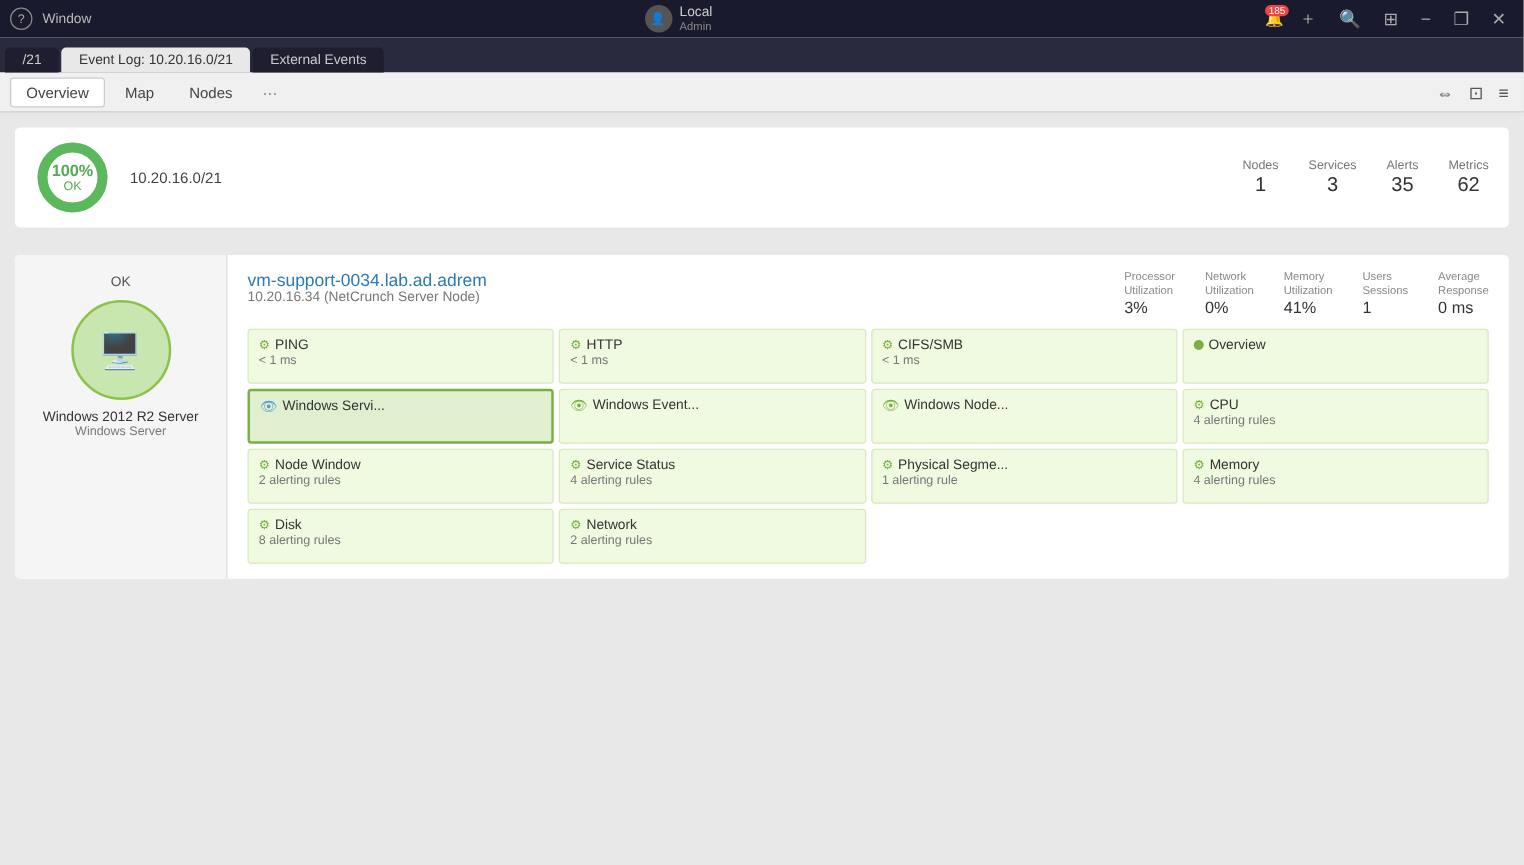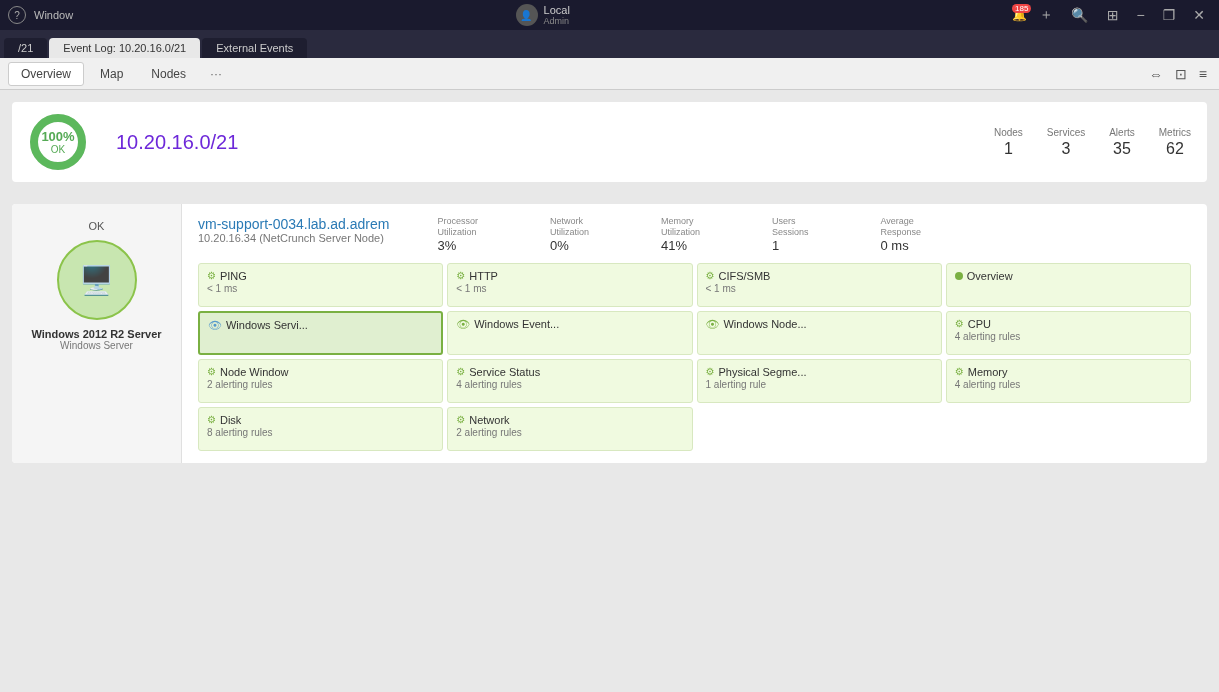--- a/index.html
+++ b/index.html
@@ -93,21 +93,21 @@
       left: 50%;
       transform: translate(-50%, -50%);
       text-align: center;
       font-size: 11px;
       font-weight: bold;
       color: #5a5;
     }
     .donut-text .pct { font-size: 13px; font-weight: bold; }
     .donut-text .ok { font-size: 10px; font-weight: normal; }
     .status-info { flex: 1; }
-    .network-title { font-size: 20px; font-weight: 500; color: #6d28d9; margin-left: 12px; }
+    .network-title { font-size: 12px; font-weight: 500; color: #404040; }
     .status-ok { font-size: 12px; color: #555; margin-top: 2px; }
     .metrics-row {
       display: flex;
       gap: 24px;
       margin-left: auto;
       text-align: center;
     }
     .metric-item { text-align: center; }
     .metric-label { font-size: 10px; color: #777; }
     .metric-value { font-size: 16px; font-weight: 500; color: #333; margin-top: 2px; }
@@ -141,30 +141,30 @@
       height: 80px;
       border-radius: 50%;
       background: #c8e6b0;
       display: flex;
       align-items: center;
       justify-content: center;
       margin-bottom: 8px;
       border: 2px solid #8bc34a;
     }
     .server-icon { font-size: 28px; }
-    .node-name { font-size: 11px; font-weight: bold; color: #333; text-align: center; }
+    .node-name { font-size: 11px; font-weight: normal; color: #333; text-align: center; }
     .node-type { font-size: 10px; color: #777; text-align: left; }
 
     
     .node-right { flex: 1; padding: 12px 16px; }
-    .node-header { display: flex; align-items: flex-start; justify-content: flex-start; margin-bottom: 10px; }
+    .node-header { display: flex; align-items: flex-start; justify-content: space-between; margin-bottom: 10px; }
     .node-host { font-size: 14px; font-weight: 500; color: #2a7ab5; }
     .node-ip { font-size: 11px; color: #777; }
     .node-metrics-row { display: flex; gap: 24px; }
-    .node-metric { text-align: left; margin-left: 48px; }
+    .node-metric { text-align: left; }
     .node-metric-label { font-size: 9px; color: #888; line-height: 1.2; }
     .node-metric-value { font-size: 13px; font-weight: 500; color: #333; }
 
     
     .service-grid {
       display: grid;
       grid-template-columns: repeat(4, 1fr);
       gap: 4px;
       margin-top: 10px;
     }

